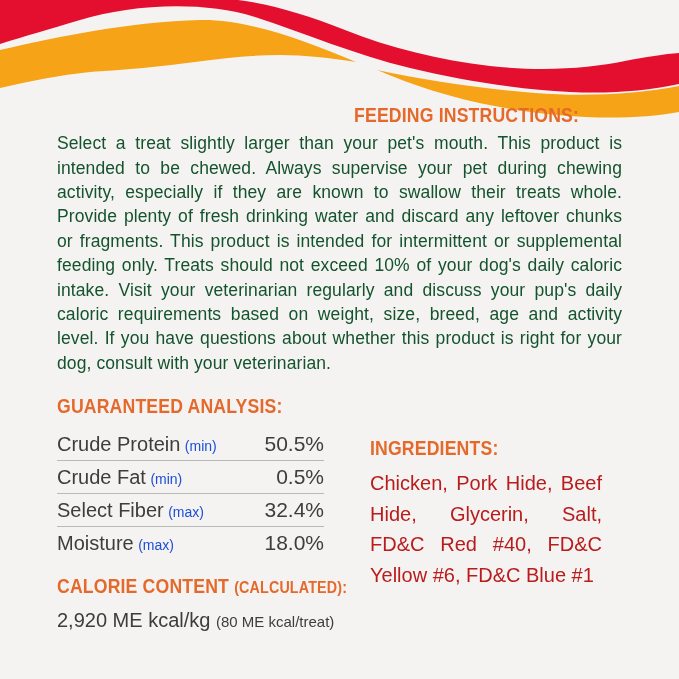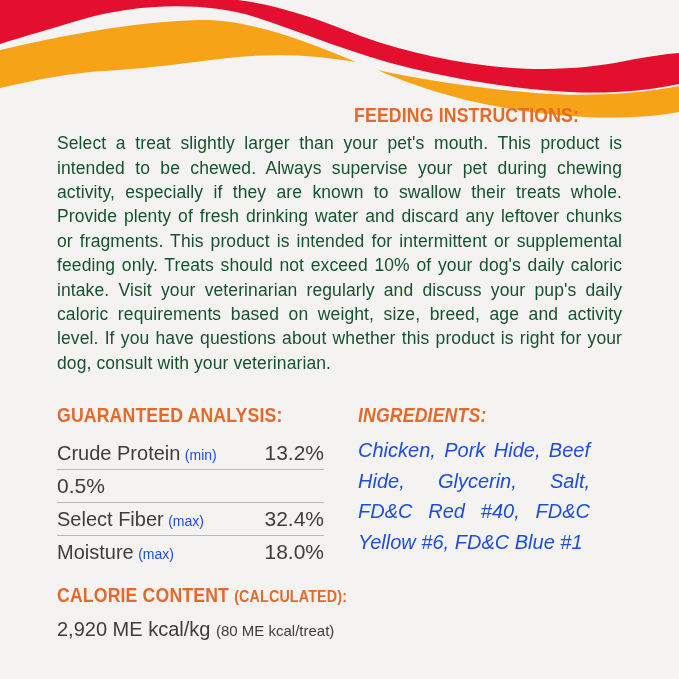--- a/index.html
+++ b/index.html
@@ -46,25 +46,26 @@
   .body-text {
     margin: 5px 0 0 0;
     font-size: 17.5px;
     line-height: 24.4px;
     text-align: justify;
     color: #14532d;
     letter-spacing: 0.1px;
   }
   .columns {
     display: flex;
-    gap: 34px;
-    margin-top: 28px;
+    gap: 46px;
+    margin-top: 19px;
+    align-items: center;
   }
   .col-left  { width: 267px; flex: 0 0 auto; }
-  .col-right { width: 252px; flex: 0 0 auto; font-style: italic; }
+  .col-right { width: 252px; flex: 0 0 auto; }
   h2 {
     margin: 0;
     font-size: 21px;
     line-height: 1.15;
   }
   .ga-table { margin-top: 10px; }
   .ga-row {
     display: flex;
     justify-content: space-between;
     align-items: baseline;
@@ -81,21 +82,21 @@
     font-size: 20px;
     white-space: nowrap;
   }
   .calorie-note { font-size: 15px; }
   .ingredients-text {
     margin: 8px 0 0 0;
     width: 232px;
     font-size: 20px;
     line-height: 30.5px;
     text-align: justify;
-    color: #1d4ed8;
+    color: #b91c1c;
   }
 </style>
 </head>
 <body>
 
 <svg class="wave" viewBox="0 0 679 130" aria-hidden="true">
   <path fill="#e40f2e" d="M0,0 H238
        C270,4 305,14 345,30
        C390,48 440,60 490,66
        C545,72 590,68 625,61
@@ -132,23 +133,24 @@
   <div class="columns">
 
     <div class="col-left">
       <h2>
         <span class="cond">GUARANTEED ANALYSIS:</span>
       </h2>
 
       <div class="ga-table">
         <div class="ga-row sep">
           <span><span class="ga-label">Crude Protein</span> <span class="ga-qualifier">(min)</span></span>
-          <span class="ga-value">13.2%</span>
+          <span class="ga-value">50.5%</span>
         </div>
         <div class="ga-row sep">
+          <span><span class="ga-label">Crude Fat</span> <span class="ga-qualifier">(min)</span></span>
           <span class="ga-value">0.5%</span>
         </div>
         <div class="ga-row sep">
           <span><span class="ga-label">Select Fiber</span> <span class="ga-qualifier">(max)</span></span>
           <span class="ga-value">32.4%</span>
         </div>
         <div class="ga-row">
           <span><span class="ga-label">Moisture</span> <span class="ga-qualifier">(max)</span></span>
           <span class="ga-value">18.0%</span>
         </div>

